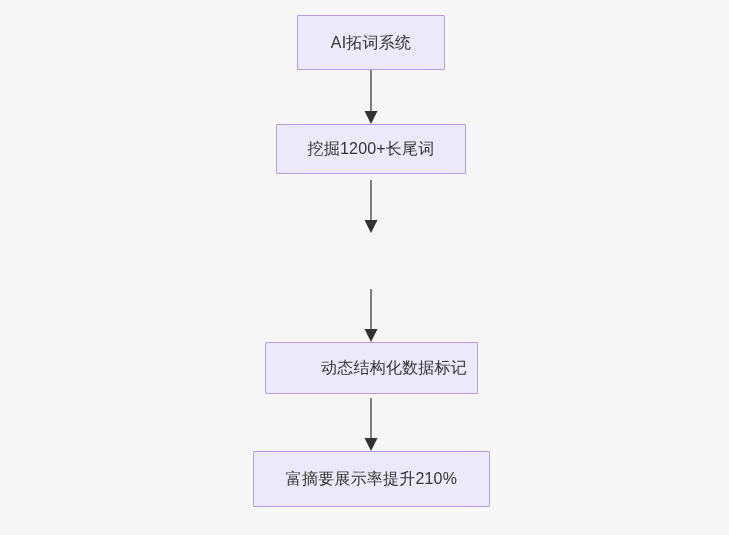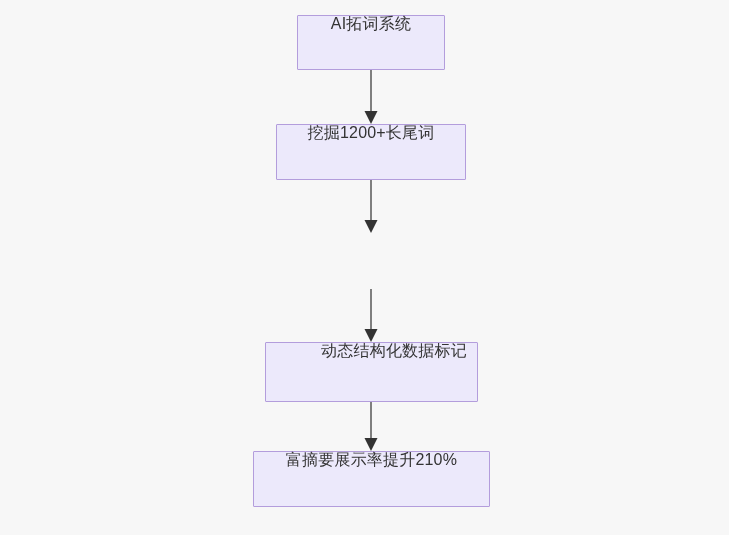--- a/index.html
+++ b/index.html
@@ -18,21 +18,21 @@
     width: 729px;
     height: 535px;
   }
   .node {
     position: absolute;
     box-sizing: border-box;
     background: #ece9fb;
     border: 1.6px solid #b39ddc;
     border-radius: 1px;
     display: flex;
-    align-items: flex-start;
+    align-items: center;
     justify-content: center;
     color: #333333;
     font-size: 16px;
     line-height: 1;
     letter-spacing: 0.2px;
     white-space: nowrap;
     z-index: 2;
   }
   .node-label {
     display: block;
@@ -74,26 +74,26 @@
 
   <svg class="edge" style="left:356px; top:392px; width:30px; height:66px;">
     <line class="edge-line" x1="15" y1="6" x2="15" y2="50"></line>
     <polygon class="edge-head" points="15,59 8.5,46 21.5,46"></polygon>
   </svg>
 
   <div class="node" style="left:297px; top:15px; width:148px; height:55px;">
     <span class="node-label">AI拓词系统</span>
   </div>
 
-  <div class="node" style="left:276px; top:124px; width:190px; height:56px;">
+  <div class="node" style="left:276px; top:124px; width:190px; height:50px;">
     <span class="node-label">挖掘1200+长尾词</span>
   </div>
 
 
-  <div class="node" style="left:265px; top:342px; width:213px; height:60px;padding-left:45px;">
+  <div class="node" style="left:265px; top:342px; width:213px; height:52px;padding-left:45px;">
     <span class="node-label">动态结构化数据标记</span>
   </div>
 
   <div class="node" style="left:253px; top:451px; width:237px; height:56px;">
     <span class="node-label">富摘要展示率提升210%</span>
   </div>
 
 </div>
 
 </body></html>

